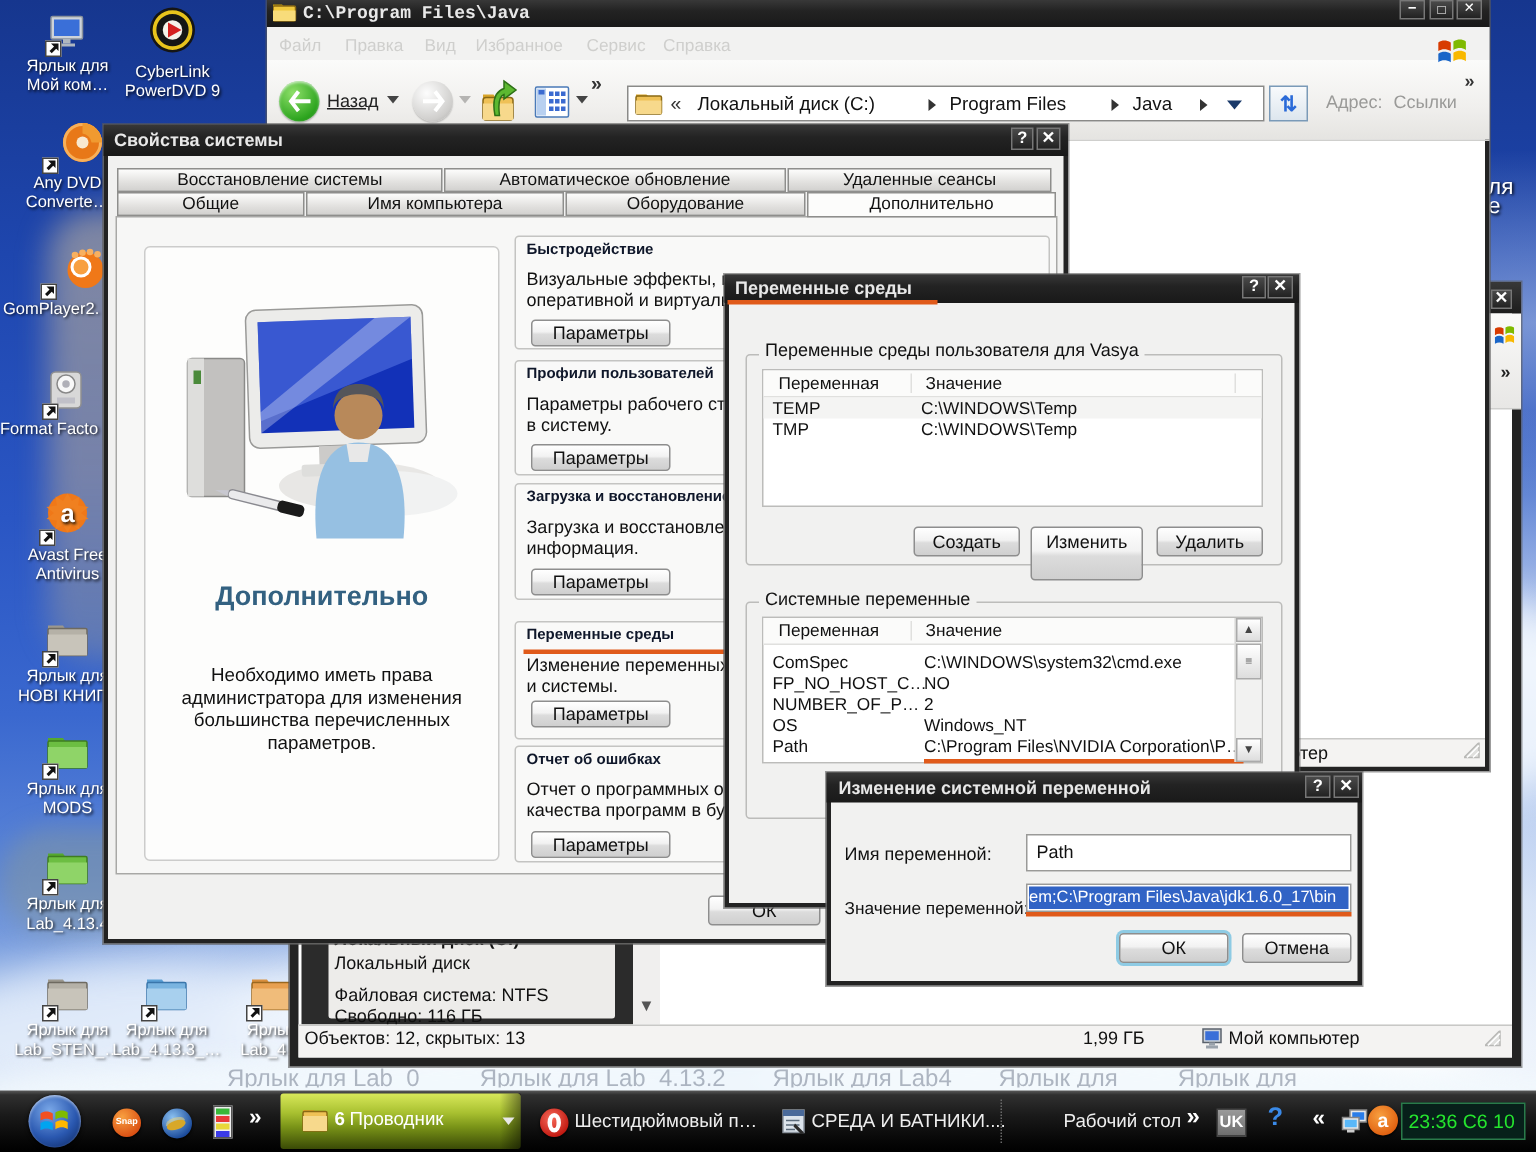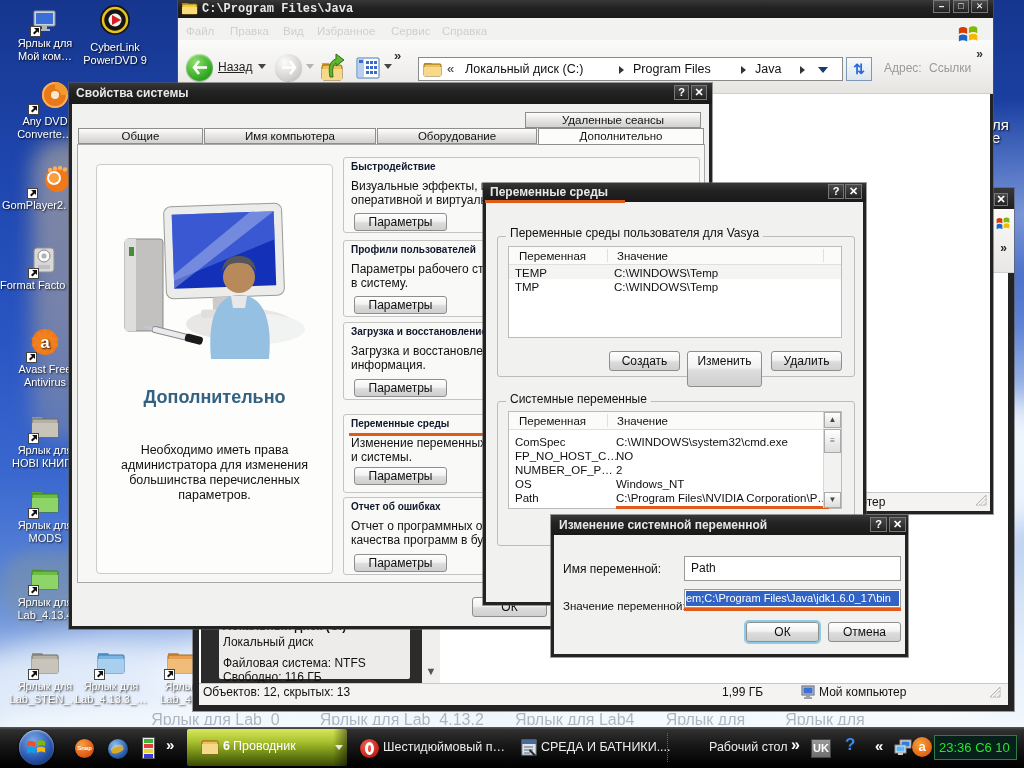--- a/index.html
+++ b/index.html
@@ -287,20 +287,22 @@
  </div>
 </div>
 
 <div class="win" style="left:69px;top:83px;width:643px;height:546px;">
  <div class="tbar">
       <span class="tt" style="top:3px;left:7px;">Свойства системы</span>
   <div class="wbtn" style="right:23px;width:15px;">?</div>
       <div class="wbtn" style="right:5px;width:16px;">✕</div>
     </div>
 
+ <div class="abs tab" style="left:6px;top:26px;width:217px;">Восстановление системы</div>
+ <div class="abs tab" style="left:224px;top:26px;width:228px;">Автоматическое обновление</div>
  <div class="abs tab" style="left:453px;top:26px;width:176px;">Удаленные сеансы</div>
  <div class="abs tab" style="left:6px;top:42px;width:125px;">Общие</div>
  <div class="abs tab" style="left:132px;top:42px;width:172px;">Имя компьютера</div>
  <div class="abs tab" style="left:305px;top:42px;width:160px;">Оборудование</div>
  <div class="abs tab" style="left:466px;top:42px;width:166px;height:17px;background:#fcfcfb;z-index:2;">Дополнительно</div>
  <div class="abs" style="left:5px;top:58px;width:628px;height:439px;background:#f7f7f6;border:1px solid #a8a8a6;"></div>
 
  <div class="abs" style="left:24px;top:78px;width:237px;height:410px;background:#fdfdfc;border:1px solid #cccccb;border-radius:4px;">
   <svg class="abs" style="left:14px;top:26px;" width="200" height="170" viewBox="0 0 200 170">
    <rect x="14" y="48" width="38" height="92" rx="3" fill="#c2c1bf" stroke="#8a8a88"></rect>

